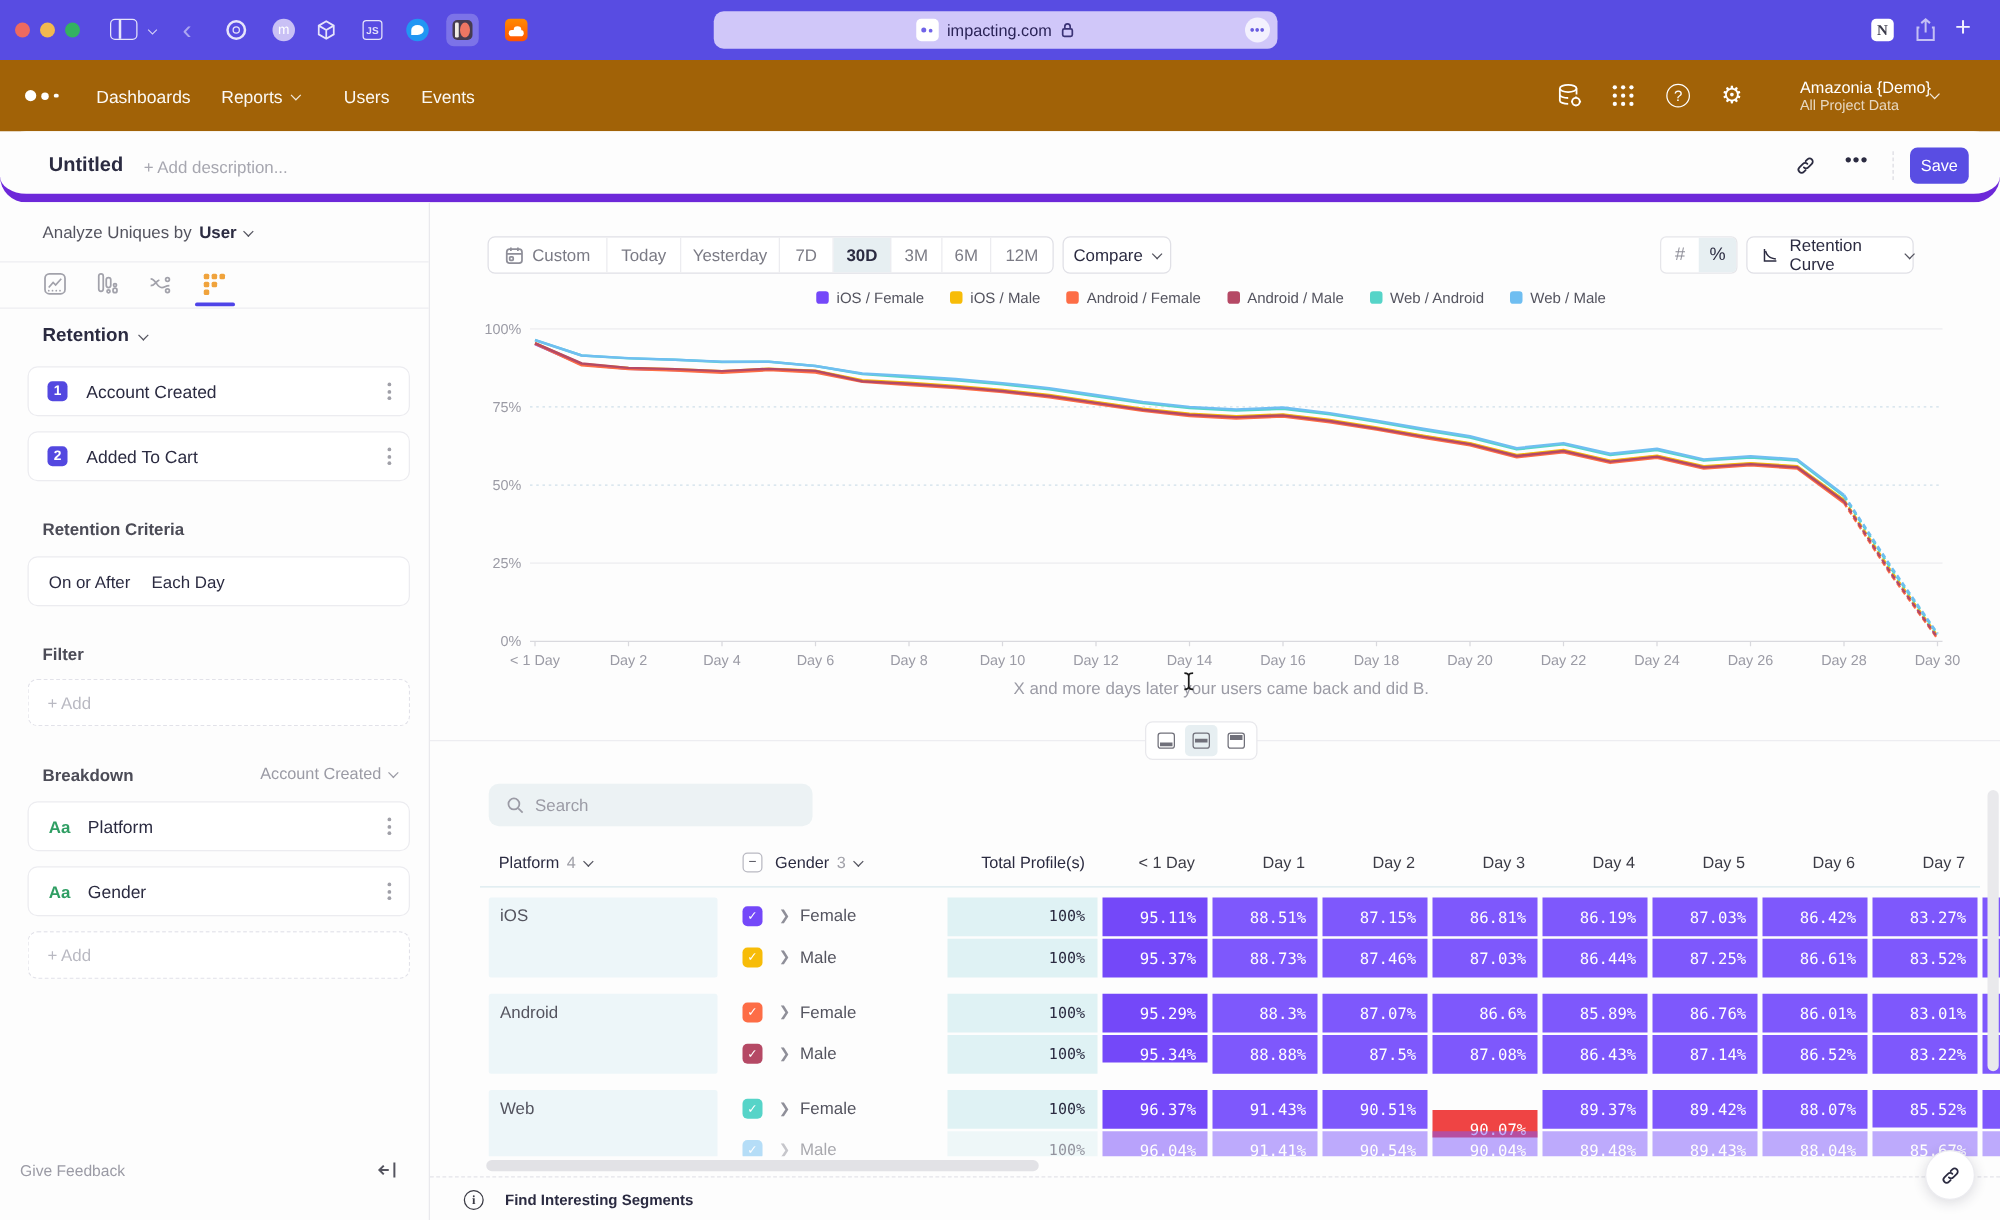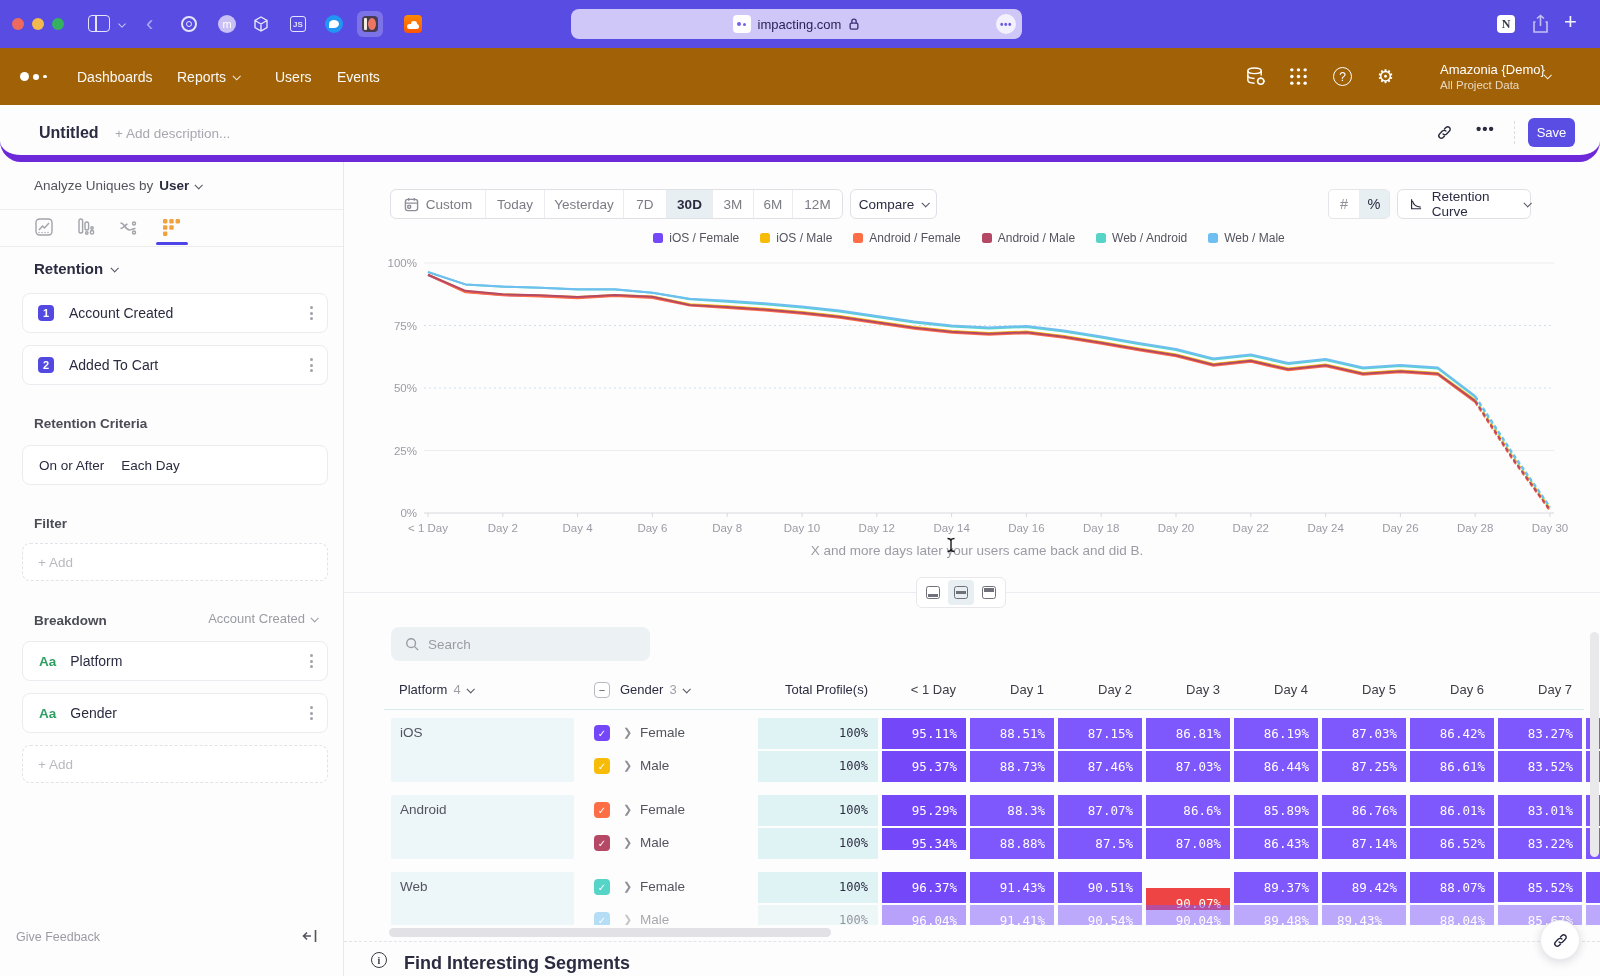--- a/index.html
+++ b/index.html
@@ -556,32 +556,32 @@
       <div class="abs" style="top:905px;left:0;width:1600px;height:31px;opacity:.5;">
         <span class="gcheck" style="top:7px;background:#6fbef1;">✓</span>
         <span class="grow-chev" style="top:8px;font-size:11px;">❯</span>
         <span class="glabel" style="top:7px;">Male</span>
         <span class="totcell" style="top:0;height:31px;line-height:31px;">100%</span>
         <span class="dcell" style="left:882px;top:0;height:31px;line-height:31px;background:#7448f9;">96.04%</span>
         <span class="dcell" style="left:970px;top:0;height:31px;line-height:31px;background:#7e58fc;">91.41%</span>
         <span class="dcell" style="left:1058px;top:0;height:31px;line-height:31px;background:#7e58fc;">90.54%</span>
         <span class="dcell" style="left:1146px;top:0;height:31px;line-height:31px;background:#7e58fc;">90.04%</span>
         <span class="dcell" style="left:1234px;top:0;height:31px;line-height:31px;background:#7e58fc;">89.48%</span>
-        <span class="dcell" style="left:1322px;top:0;height:31px;line-height:31px;background:#7e58fc;text-align:center;">89.43%</span>
+        <span class="dcell" style="left:1322px;top:0;height:31px;line-height:31px;background:#7e58fc;">89.43%</span>
         <span class="dcell" style="left:1410px;top:0;height:31px;line-height:31px;background:#7e58fc;">88.04%</span>
         <span class="dcell" style="left:1498px;top:0;height:31px;line-height:31px;background:#7e58fc;">85.67%</span>
         <span class="abs" style="left:1586px;top:0;width:14px;height:31px;background:#7e58fc;"></span>
       </div>
     </div>
   <div id="vscroll" class="abs"></div>
   <div id="hscroll" class="abs"></div>
 
   <div id="footer" class="abs">
     <span style="position:absolute;left:27px;top:10px;width:16px;height:16px;border:1.6px solid #3a3a44;border-radius:50%;color:#3a3a44;font-size:10px;display:flex;align-items:center;justify-content:center;font-weight:700;font-family:'Liberation Serif',serif;">i</span>
-    <span style="position:absolute;left:60px;top:11px;font-size:18px;font-weight:700;color:#2b2b41;">Find Interesting Segments</span>
+    <span style="position:absolute;left:60px;top:11px;font-size:12px;font-weight:700;color:#2b2b41;">Find Interesting Segments</span>
   </div>
   <div id="fab">
     <svg width="17" height="17" viewBox="0 0 24 24" fill="none" stroke="#2b2b41" stroke-width="2" stroke-linecap="round">
         <path d="M10 14a3.5 3.5 0 0 0 5 0l4-4a3.5 3.5 0 0 0-5-5l-2 2"></path>
         <path d="M14 10a3.5 3.5 0 0 0-5 0l-4 4a3.5 3.5 0 0 0 5 5l2-2"></path>
       </svg>
   </div>
 </div>
 
 </body></html>

